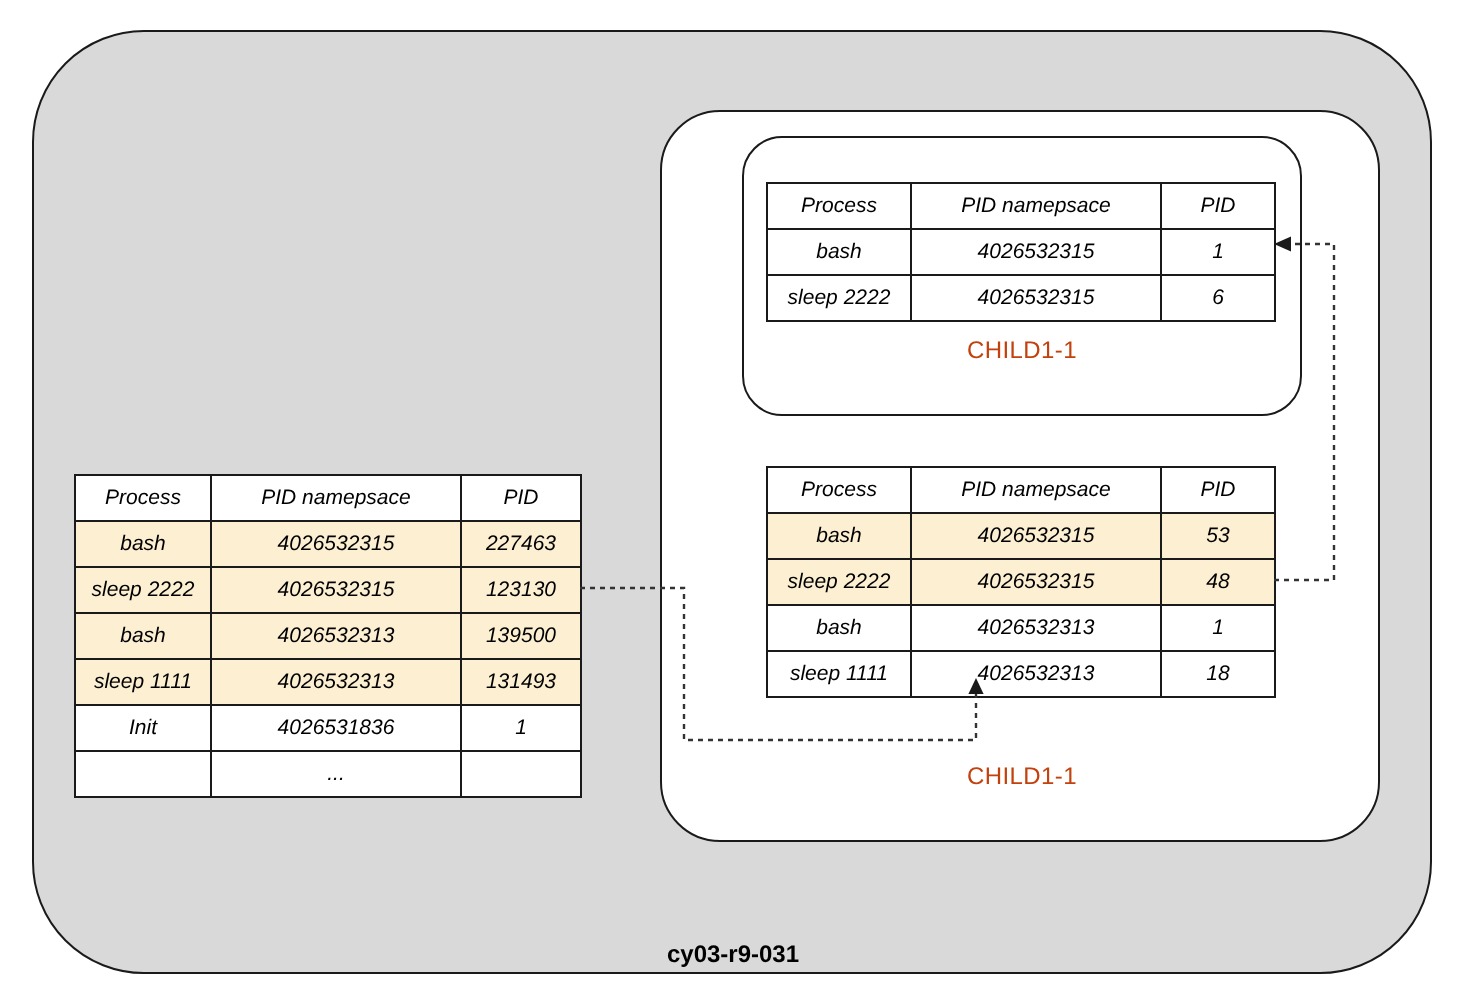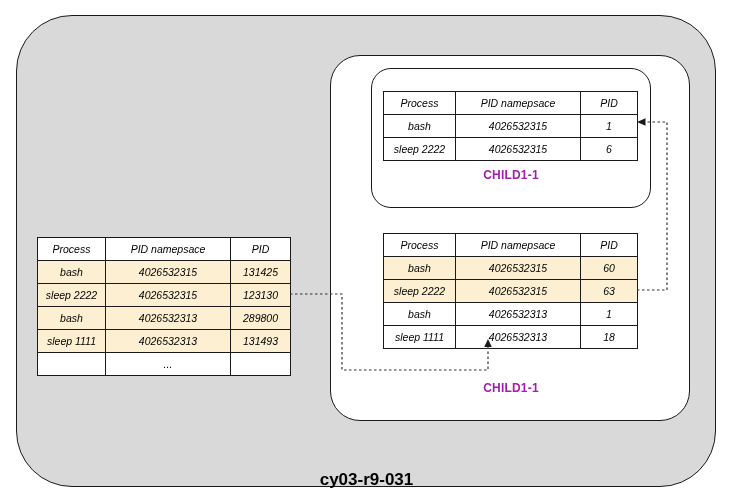--- a/index.html
+++ b/index.html
@@ -97,36 +97,36 @@
   
   #table-child-outer { left: 383px; top: 233px; }
   #table-child-outer col.c1 { width: 72px; }
   #table-child-outer col.c2 { width: 125px; }
   #table-child-outer col.c3 { width: 57px; }
 
   
   .child-caption {
     position: absolute;
     font-size: 12px;
-    font-weight: bold;
-    color: #a21caf;
+    font-weight: normal;
+    color: #c2410c;
     text-align: center;
     width: 260px;
     letter-spacing: 0.2px;
   }
   #caption-inner { left: 381px; top: 168px; }
   #caption-outer { left: 381px; top: 381px; }
 
   #host-caption {
     position: absolute;
     left: 0px;
     top: 470px;
     width: 733px;
     text-align: center;
-    font-size: 17px;
+    font-size: 12px;
     font-weight: bold;
     color: #000000;
   }
 
   
   #connectors {
     position: absolute;
     left: 0;
     top: 0;
     width: 733px;
@@ -155,36 +155,41 @@
       <tr>
         <th>Process</th>
         <th>PID namepsace</th>
         <th>PID</th>
       </tr>
     </thead>
     <tbody>
       <tr class="hl">
         <td>bash</td>
         <td>4026532315</td>
-        <td>131425</td>
+        <td>227463</td>
       </tr>
       <tr class="hl">
         <td>sleep 2222</td>
         <td>4026532315</td>
         <td>123130</td>
       </tr>
       <tr class="hl">
         <td>bash</td>
         <td>4026532313</td>
-        <td>289800</td>
+        <td>139500</td>
       </tr>
       <tr class="hl">
         <td>sleep 1111</td>
         <td>4026532313</td>
         <td>131493</td>
+      </tr>
+      <tr>
+        <td>Init</td>
+        <td>4026531836</td>
+        <td>1</td>
       </tr>
       <tr>
         <td></td>
         <td>...</td>
         <td></td>
       </tr>
     </tbody>
   </table>
 
   <table class="ns-table" id="table-child-inner">
@@ -226,26 +231,26 @@
       <tr>
         <th>Process</th>
         <th>PID namepsace</th>
         <th>PID</th>
       </tr>
     </thead>
     <tbody>
       <tr class="hl">
         <td>bash</td>
         <td>4026532315</td>
-        <td>60</td>
+        <td>53</td>
       </tr>
       <tr class="hl">
         <td>sleep 2222</td>
         <td>4026532315</td>
-        <td>63</td>
+        <td>48</td>
       </tr>
       <tr>
         <td>bash</td>
         <td>4026532313</td>
         <td>1</td>
       </tr>
       <tr>
         <td>sleep 1111</td>
         <td>4026532313</td>
         <td>18</td>

